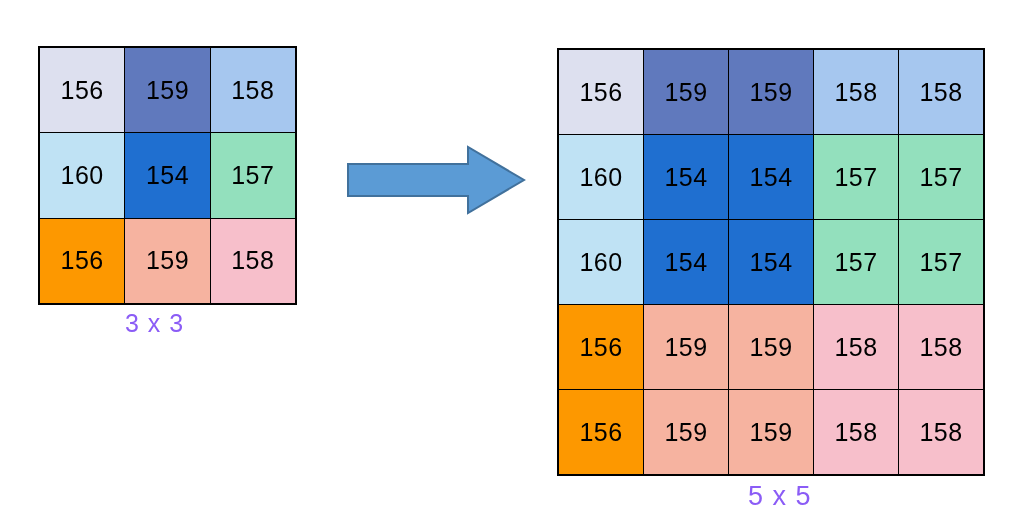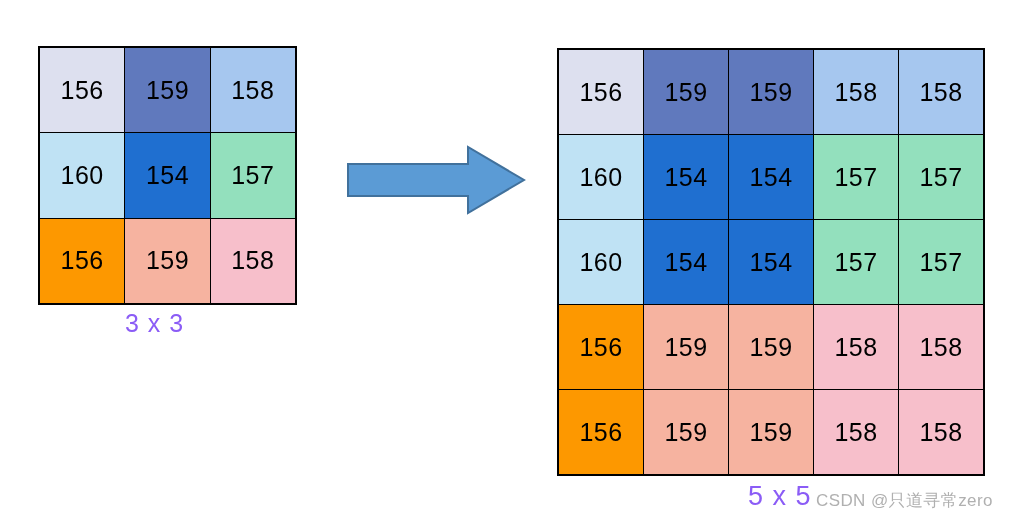--- a/index.html
+++ b/index.html
@@ -147,15 +147,14 @@
       <div class="cell" style="background: rgb(246, 179, 160);">159</div>
       <div class="cell" style="background: rgb(246, 179, 160);">159</div>
       <div class="cell" style="background: rgb(247, 191, 203);">158</div>
       <div class="cell" style="background: rgb(247, 191, 203);">158</div>
     </div>
 
   <div class="caption" id="caption-small">3 x 3</div>
 
   <div class="caption" id="caption-large">5 x 5</div>
 
-  <div id="watermark" style="color: rgb(176, 176, 176);">CSDN @只道寻常zero</div>
 
 </div>
 
 </body></html>

